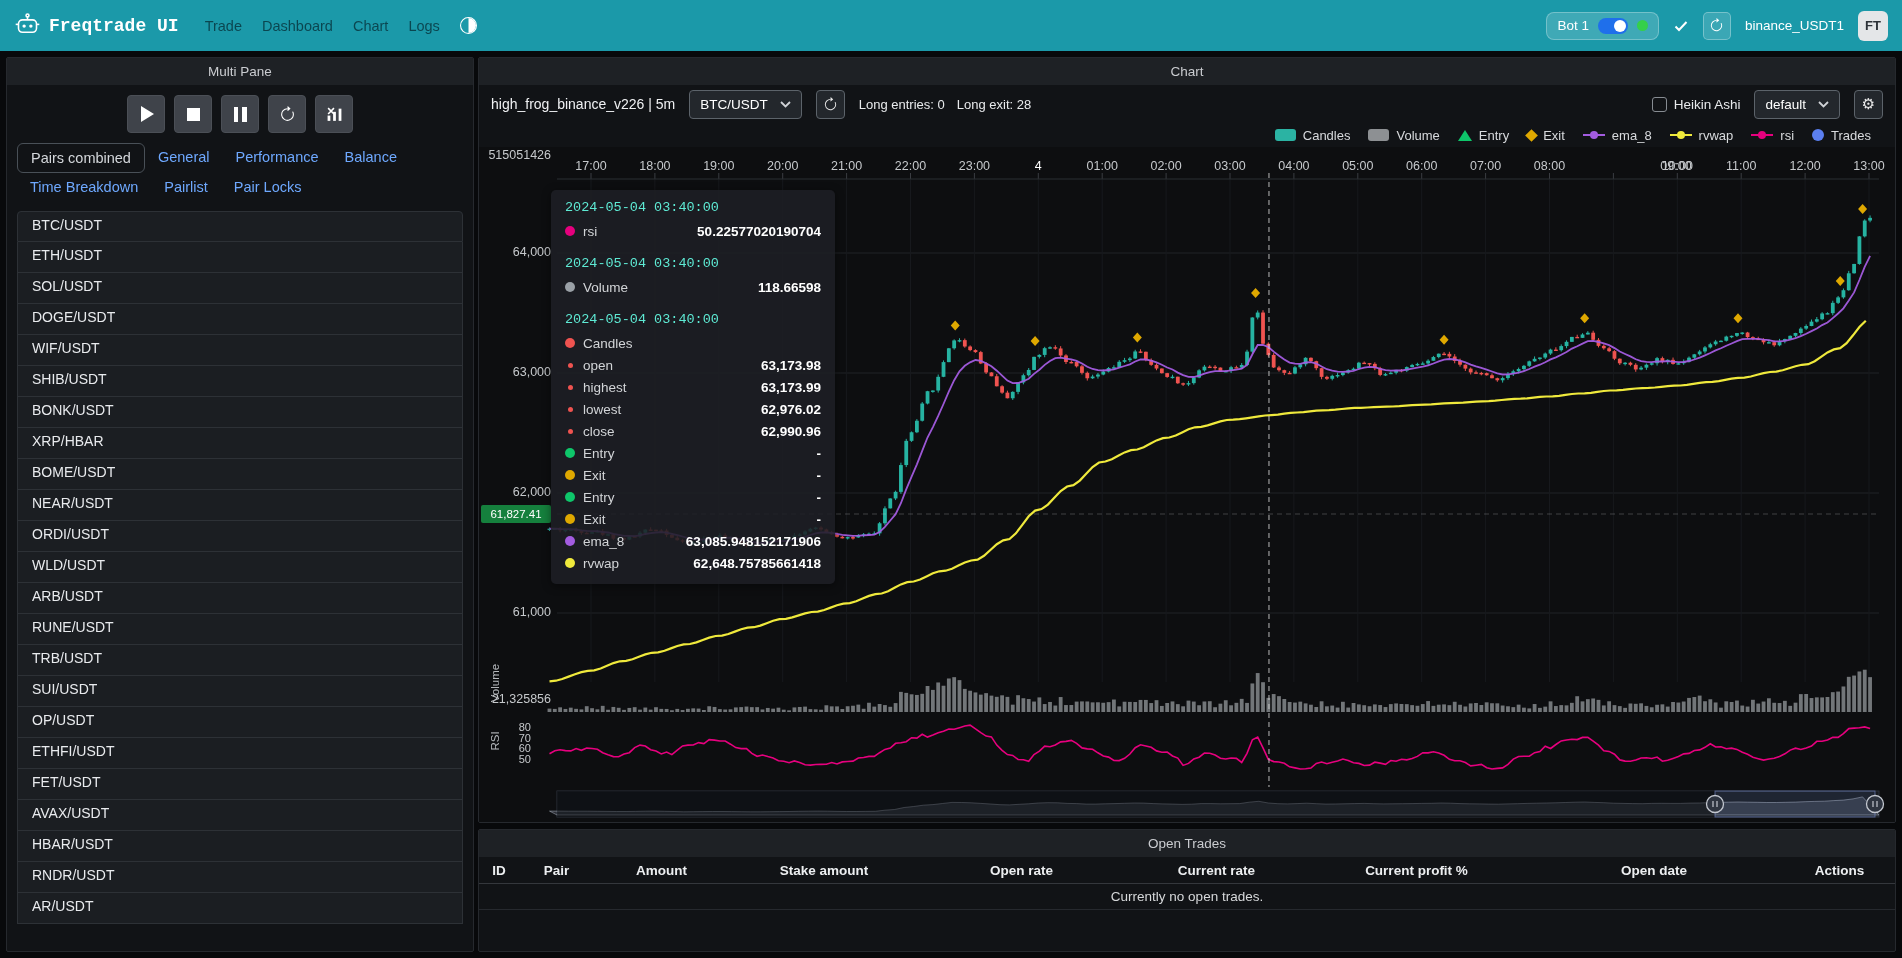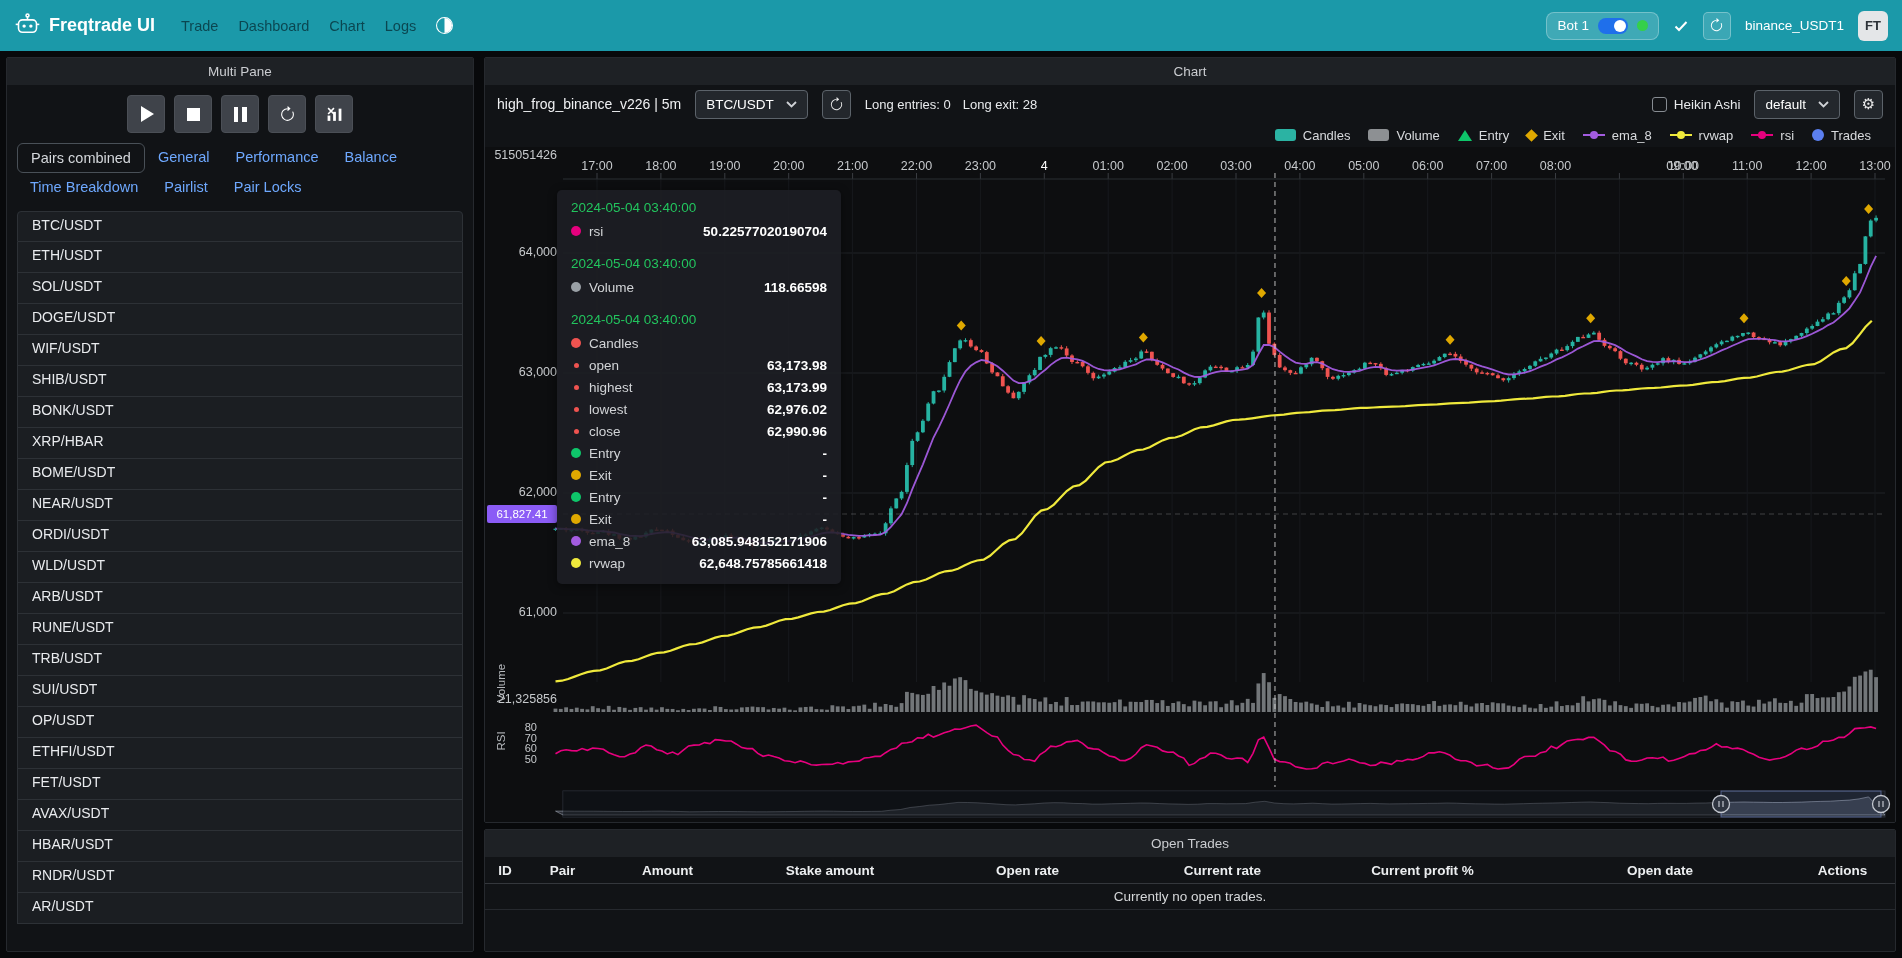--- a/index.html
+++ b/index.html
@@ -1,34 +1,34 @@
 <!DOCTYPE html>
 <html><head>
 <meta charset="utf-8">
 <style>
 *{margin:0;padding:0;box-sizing:border-box;}
 html,body{width:1902px;height:958px;overflow:hidden;background:#08090b;font-family:"Liberation Sans",sans-serif;color:#e8e8e8;}
 
 .navbar{height:51px;background:#1b99a9;display:flex;align-items:center;justify-content:space-between;padding:0 14px;}
 .nav-left{display:flex;align-items:center;gap:20px;}
 .brand-wrap{display:flex;align-items:center;gap:8px;margin-right:6px;cursor:pointer;}
-.brand{color:#fff;font-size:18px;font-weight:bold;}
+.brand{color:#fff;font-size:18px;font-weight:bold;font-family:Liberation Mono, monospace;}
 .nav-link{color:rgba(0,20,26,.62);font-size:14.5px;cursor:pointer;text-decoration:none;}
 .theme-icon{display:flex;cursor:pointer;}
 .nav-right{display:flex;align-items:center;gap:14px;}
 .bot-chip{background:rgba(255,255,255,.16);border:1px solid rgba(255,255,255,.28);border-radius:8px;padding:5px 10px;display:flex;align-items:center;gap:9px;cursor:pointer;margin-left:9px;}
 .bot-name{color:#fff;font-size:13.5px;}
 .toggle{width:30px;height:16px;border-radius:8px;background:#1f6feb;position:relative;display:inline-block;cursor:pointer;}
 .toggle .knob{position:absolute;right:2px;top:2px;width:12px;height:12px;border-radius:50%;background:#fff;}
 .online-dot{width:11px;height:11px;border-radius:50%;background:#35d04a;}
 .nav-btn{width:28px;height:28px;border-radius:5px;background:rgba(255,255,255,.14);border:1px solid rgba(255,255,255,.3);display:flex;align-items:center;justify-content:center;cursor:pointer;}
 .exchange{color:#fff;font-size:13.5px;}
 .avatar{width:30px;height:30px;border-radius:6px;background:#e4e6e8;color:#2d3238;font-size:13px;font-weight:bold;display:flex;align-items:center;justify-content:center;cursor:pointer;}
 
-.main{display:flex;gap:10px;padding:6px;height:907px;}
+.main{display:flex;gap:4px;padding:6px;height:907px;}
 .panel{background:#111316;border:1px solid #26292e;border-radius:2px;overflow:hidden;}
 .left-panel{width:468px;flex:none;display:flex;flex-direction:column;}
 .right-col{flex:1;display:flex;flex-direction:column;gap:6px;min-width:0;}
 .chart-panel{height:766px;display:flex;flex-direction:column;flex:none;}
 .trades-panel{flex:1;}
 .panel-header{height:27px;background:#1e2125;color:#caccd0;font-size:13.5px;display:flex;align-items:center;justify-content:center;flex:none;}
 
 .controls{display:flex;justify-content:center;gap:9px;padding:10px 0 8px;flex:none;}
 .ctl-btn{width:38px;height:38px;background:#3f434a;border:1px solid #4b4f56;border-radius:4px;display:flex;align-items:center;justify-content:center;cursor:pointer;}
 .icon-play{width:0;height:0;border-left:13px solid #fff;border-top:8px solid transparent;border-bottom:8px solid transparent;margin-left:3px;}
@@ -61,26 +61,26 @@
 .lg-marker.line{width:22px;height:2.5px;position:relative;}
 .lg-marker.line i{position:absolute;width:8px;height:8px;border-radius:50%;left:7px;top:-3px;}
 
 .chart-area{position:relative;flex:1;overflow:hidden;background:#0d0e10;}
 #chart-svg{position:absolute;left:0;top:0;}
 .time-label{position:absolute;top:12px;transform:translateX(-50%);color:#c6c9cc;font-size:12.5px;line-height:14px;}
 .time-label.day{color:#fff;}
 .axis-label{position:absolute;color:#c6c9cc;font-size:12.5px;text-align:right;width:72px;left:0;}
 .rsi-tick{position:absolute;color:#c6c9cc;font-size:11px;text-align:right;width:52px;left:0;}
 .rot-label{position:absolute;left:-16px;width:64px;text-align:center;color:#b6b9bd;font-size:11.5px;transform:rotate(-90deg);}
-.price-badge{position:absolute;left:2px;top:358px;width:70px;height:18px;background:#8b5cf6;color:#fff;font-size:11.5px;display:flex;align-items:center;justify-content:center;border-radius:2px;z-index:4;}
+.price-badge{position:absolute;left:2px;top:358px;width:70px;height:18px;background:#15803d;color:#fff;font-size:11.5px;display:flex;align-items:center;justify-content:center;border-radius:2px;z-index:4;}
 
 .tooltip{position:absolute;left:72px;top:43px;width:284px;background:rgba(30,31,36,.88);border-radius:5px;padding:10px 14px;z-index:5;box-shadow:0 2px 10px rgba(0,0,0,.45);}
 .tt-section{margin-bottom:14px;}
 .tt-section:last-child{margin-bottom:0;}
-.tt-date{color:#22c55e;font-size:13.5px;margin-bottom:5px;}
+.tt-date{color:#5eead4;font-size:13.5px;margin-bottom:5px;font-family:Liberation Mono, monospace;}
 .tt-row{display:flex;align-items:center;height:22px;}
 .tt-dot{width:10px;height:10px;border-radius:50%;margin-right:8px;flex:none;}
 .tt-dot.small{width:5px;height:5px;margin-left:3px;margin-right:10px;}
 .tt-label{color:#d2d4d7;font-size:13.5px;}
 .tt-val{margin-left:auto;color:#fff;font-weight:bold;font-size:13.5px;}
 
 .trades-table-head{display:grid;grid-template-columns:40px 75px 135px 190px 205px 185px 215px 260px 1fr;height:27px;align-items:center;border-bottom:1px solid #34373c;color:#eceef0;font-size:13.5px;font-weight:bold;text-align:center;}
 .trades-empty{height:26px;display:flex;align-items:center;justify-content:center;color:#d6d8da;font-size:13.5px;border-bottom:1px solid #26292e;}
 </style>
 </head>

